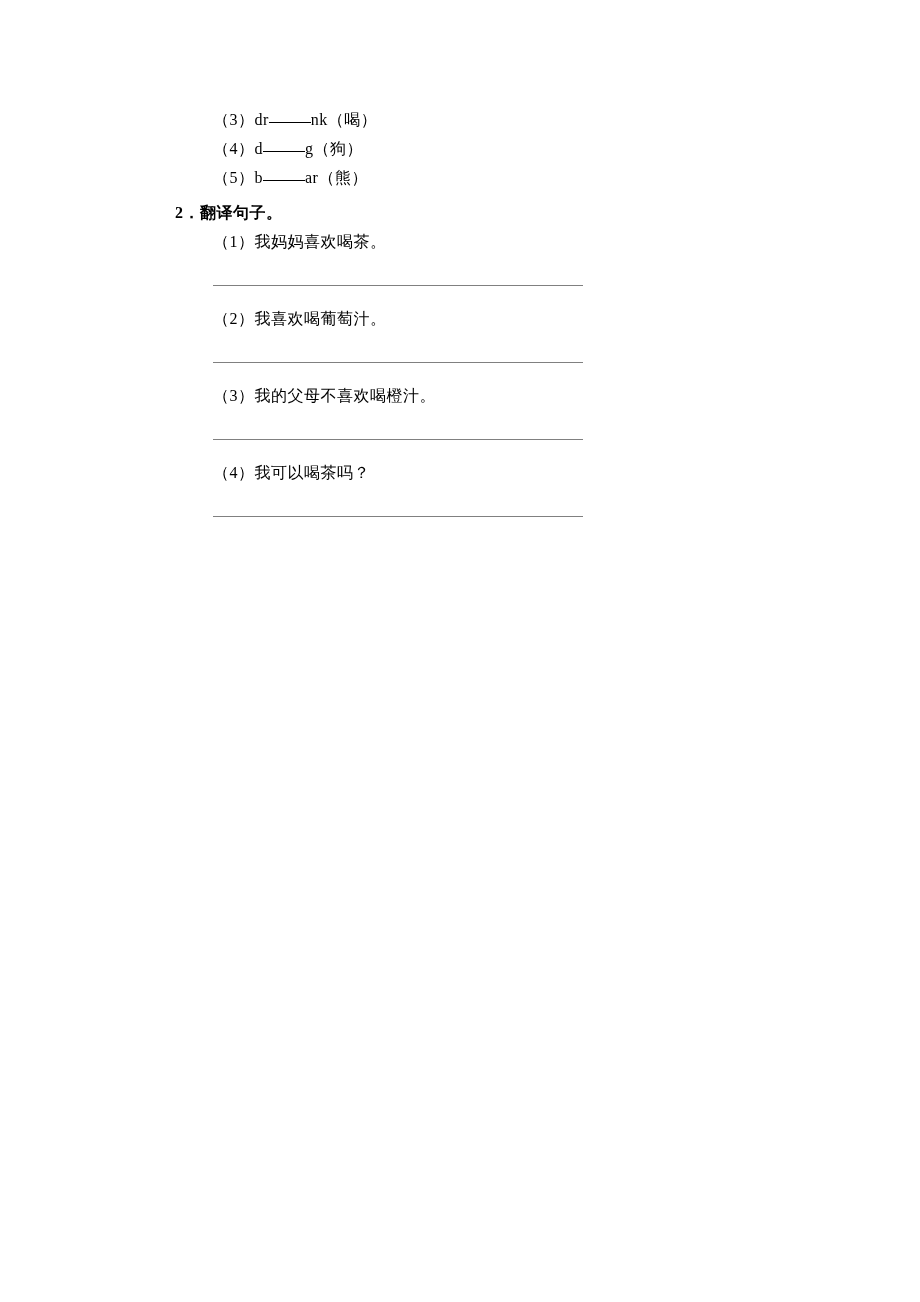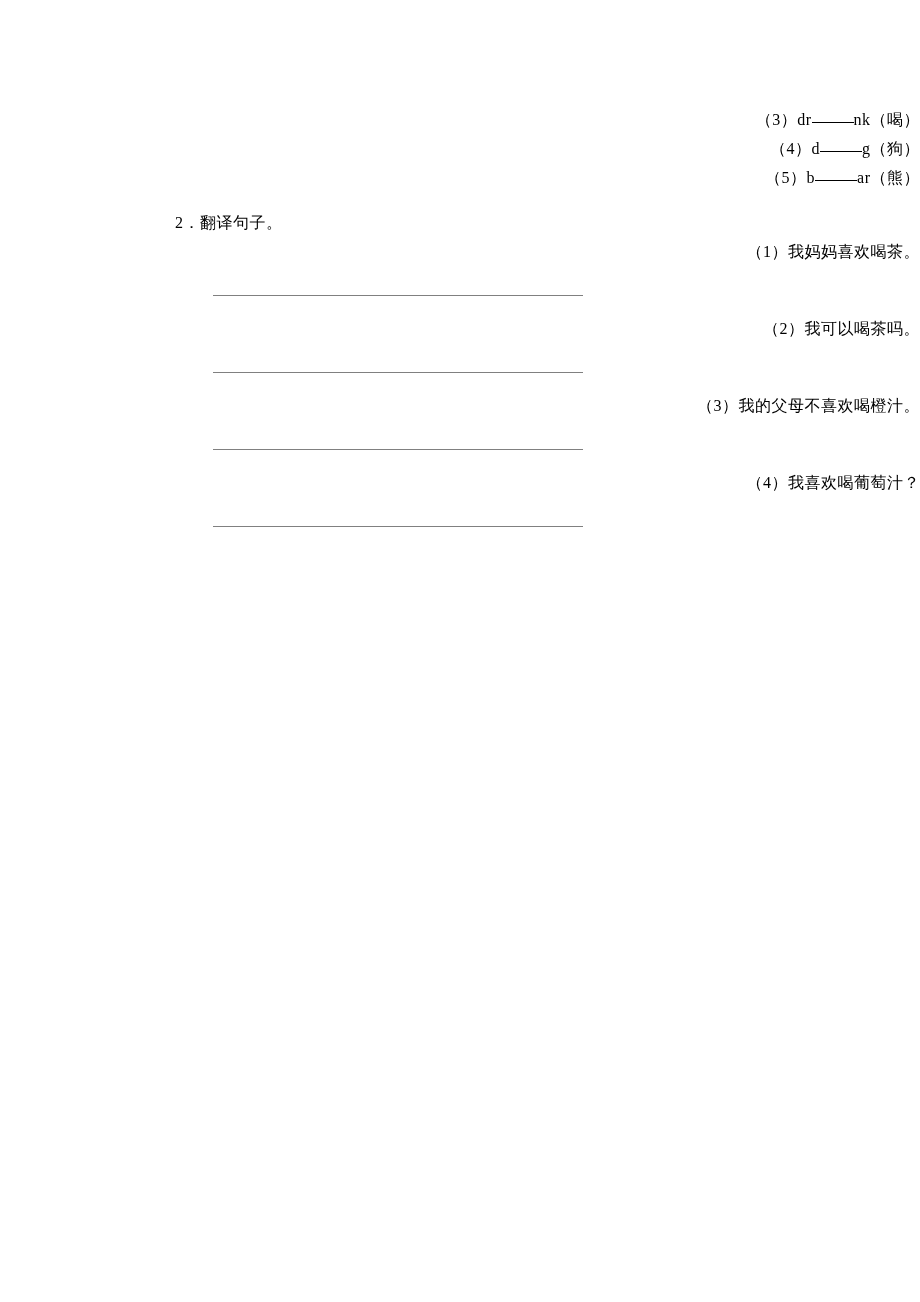--- a/index.html
+++ b/index.html
@@ -17,21 +17,20 @@
       padding-top: 105px;
       padding-left: 175px;
     }
     .line {
       line-height: 29px;
       margin-bottom: 0;
       letter-spacing: 0.5px;
     }
     .indent-1 {
       padding-left: 38px;
-      text-align: right;
     }
     .indent-answer {
       padding-left: 38px;
       margin-top: 6px;
       margin-bottom: 6px;
     }
     .blank {
       display: inline-block;
       border-bottom: 1px solid #000000;
       width: 42px;
@@ -40,21 +39,22 @@
       position: relative;
       top: -2px;
     }
     .answer-line {
       display: inline-block;
       border-bottom: 1px solid #808080;
       width: 370px;
       height: 16px;
     }
     .main-item {
-      margin-top: 16px;
+      margin-top: 6px;
+      font-weight: bold;
     }
     .spacer {
       height: 8px;
     }
   </style>
 </head>
 <body>
 
 <div class="line indent-1">
   <span>（3）</span><span>dr</span><span class="blank"></span><span>nk</span><span>（喝）</span>
@@ -75,36 +75,36 @@
 <div class="line indent-1">
   <span>（1）</span><span>我妈妈喜欢喝茶。</span>
 </div>
 <div class="spacer"></div>
 <div class="indent-answer">
   <span class="answer-line"></span>
 </div>
 <div class="spacer"></div>
 
 <div class="line indent-1">
-  <span>（2）</span><span>我可以喝茶吗。</span>
+  <span>（2）</span><span>我喜欢喝葡萄汁。</span>
 </div>
 <div class="spacer"></div>
 <div class="indent-answer">
   <span class="answer-line"></span>
 </div>
 <div class="spacer"></div>
 
 <div class="line indent-1">
   <span>（3）</span><span>我的父母不喜欢喝橙汁。</span>
 </div>
 <div class="spacer"></div>
 <div class="indent-answer">
   <span class="answer-line"></span>
 </div>
 <div class="spacer"></div>
 
 <div class="line indent-1">
-  <span>（4）</span><span>我喜欢喝葡萄汁？</span>
+  <span>（4）</span><span>我可以喝茶吗？</span>
 </div>
 <div class="spacer"></div>
 <div class="indent-answer">
   <span class="answer-line"></span>
 </div>
 
 </body></html>

